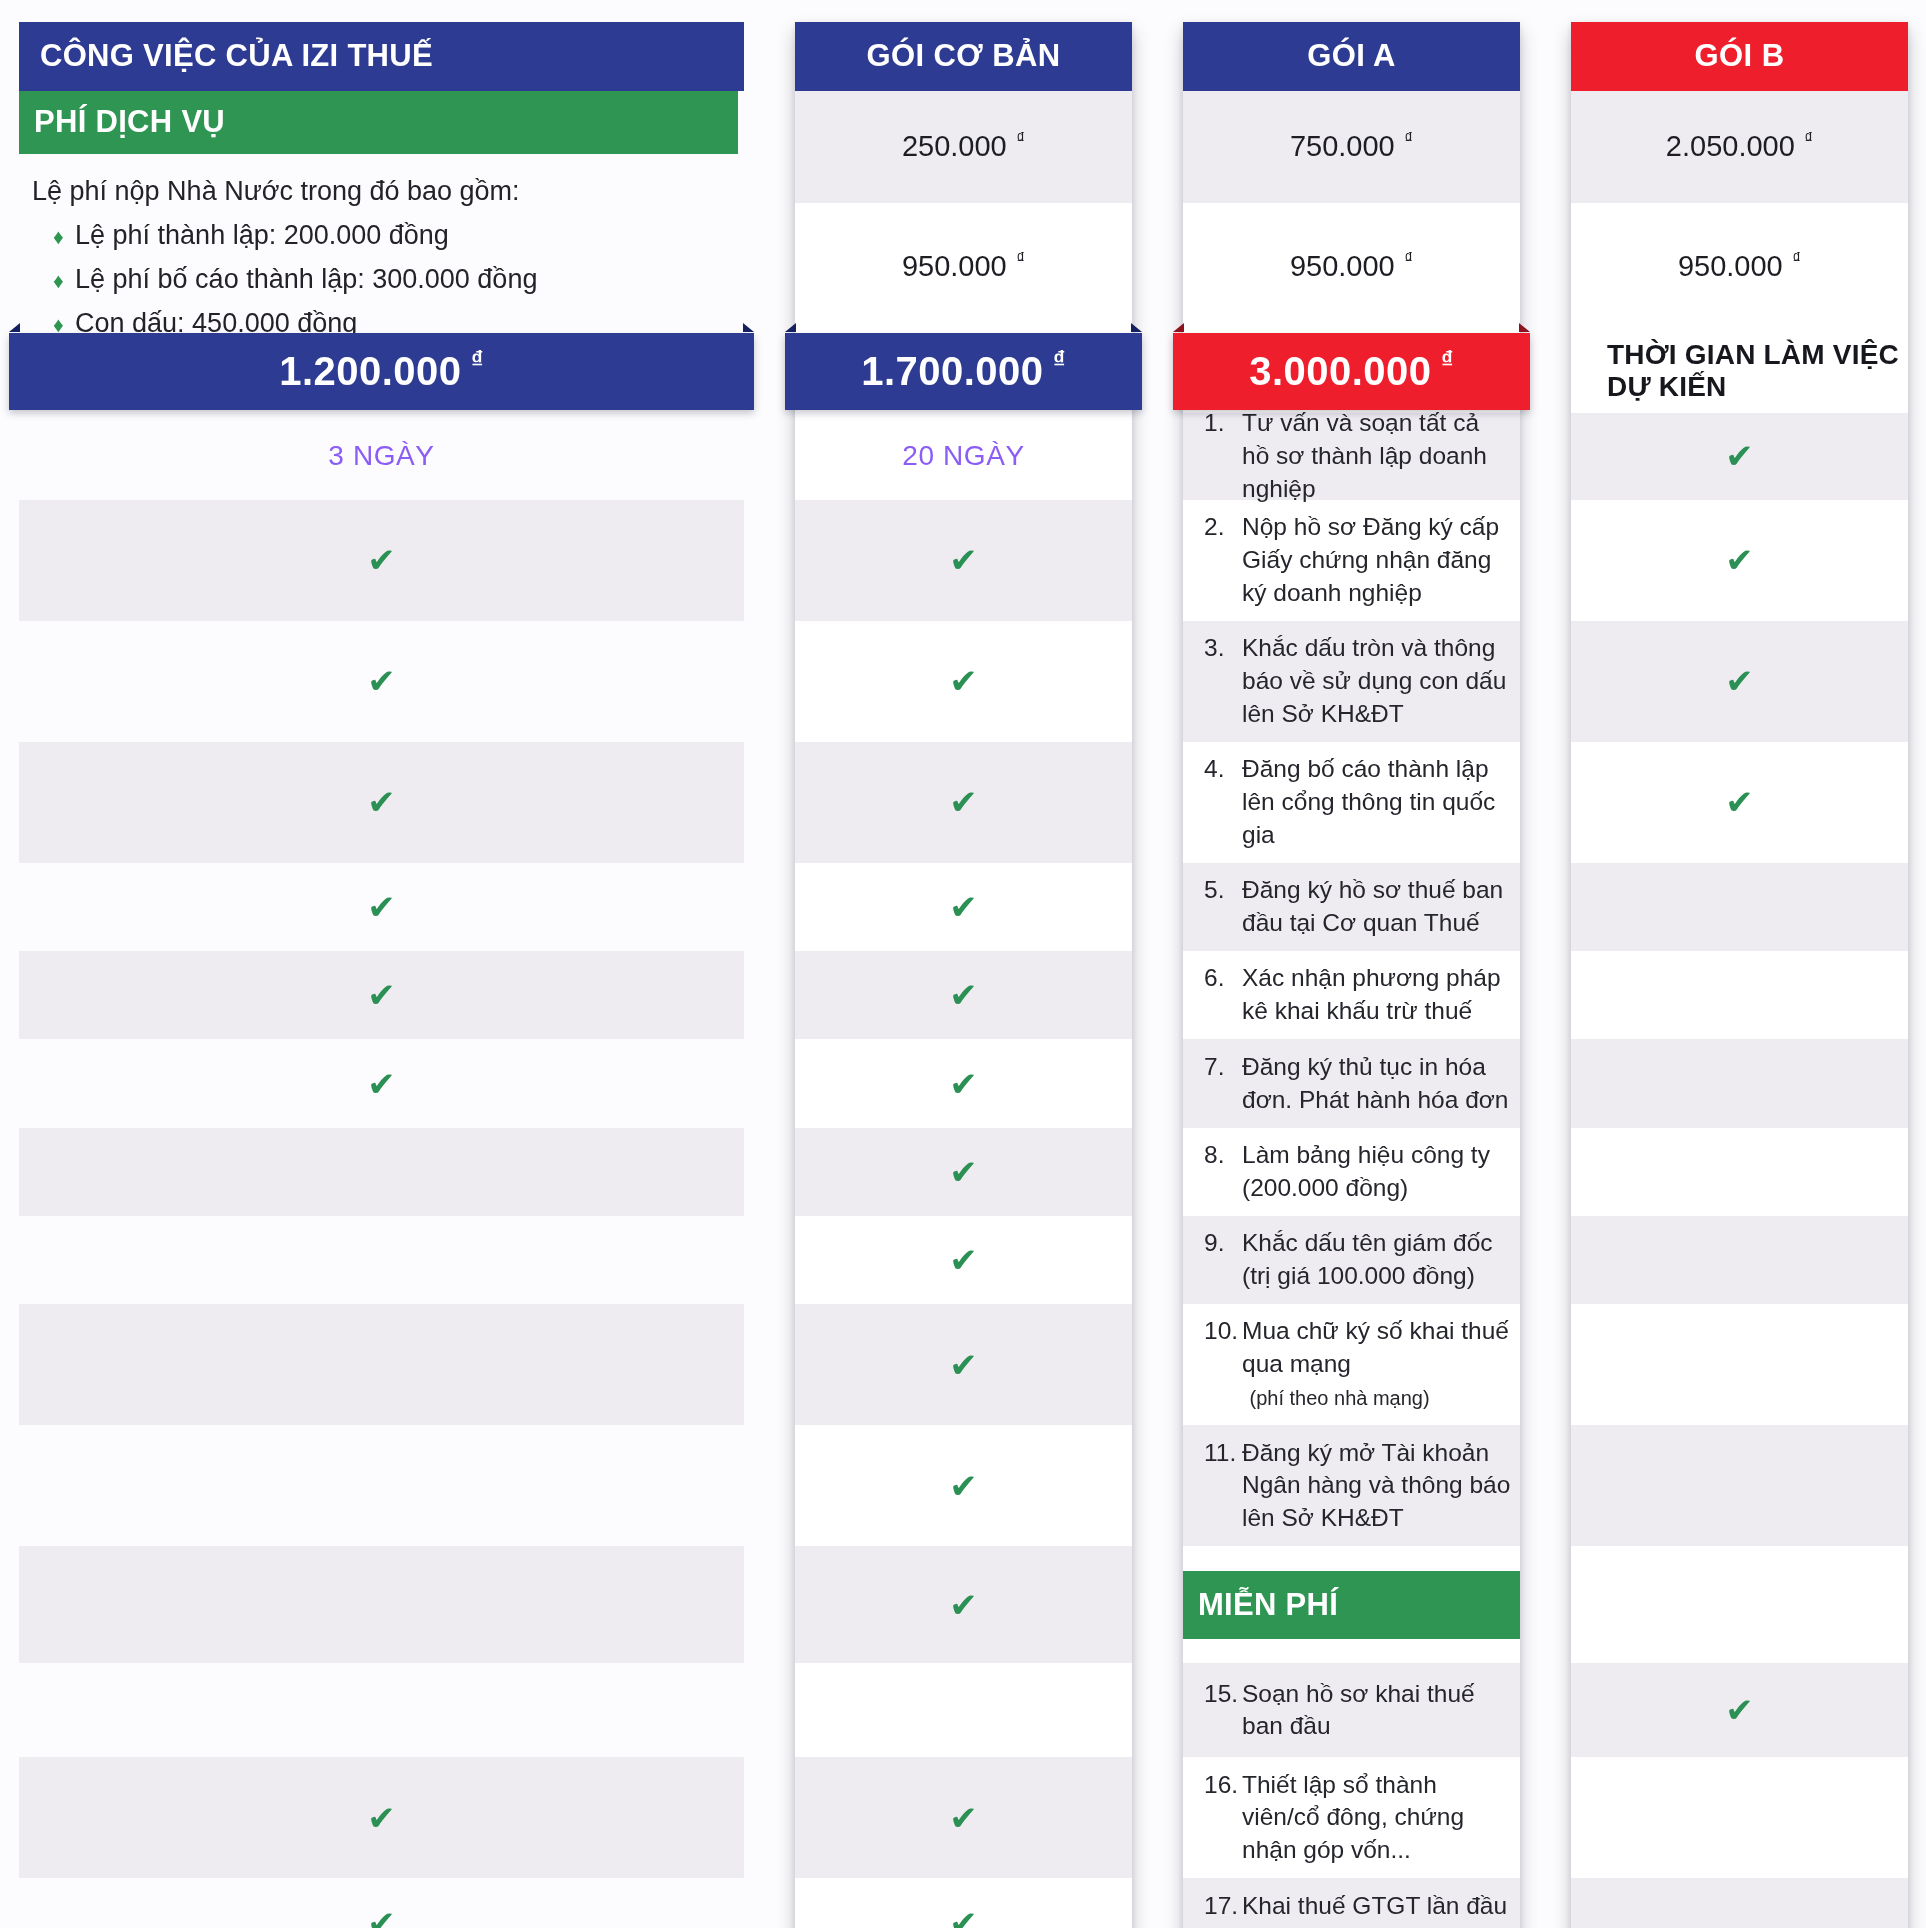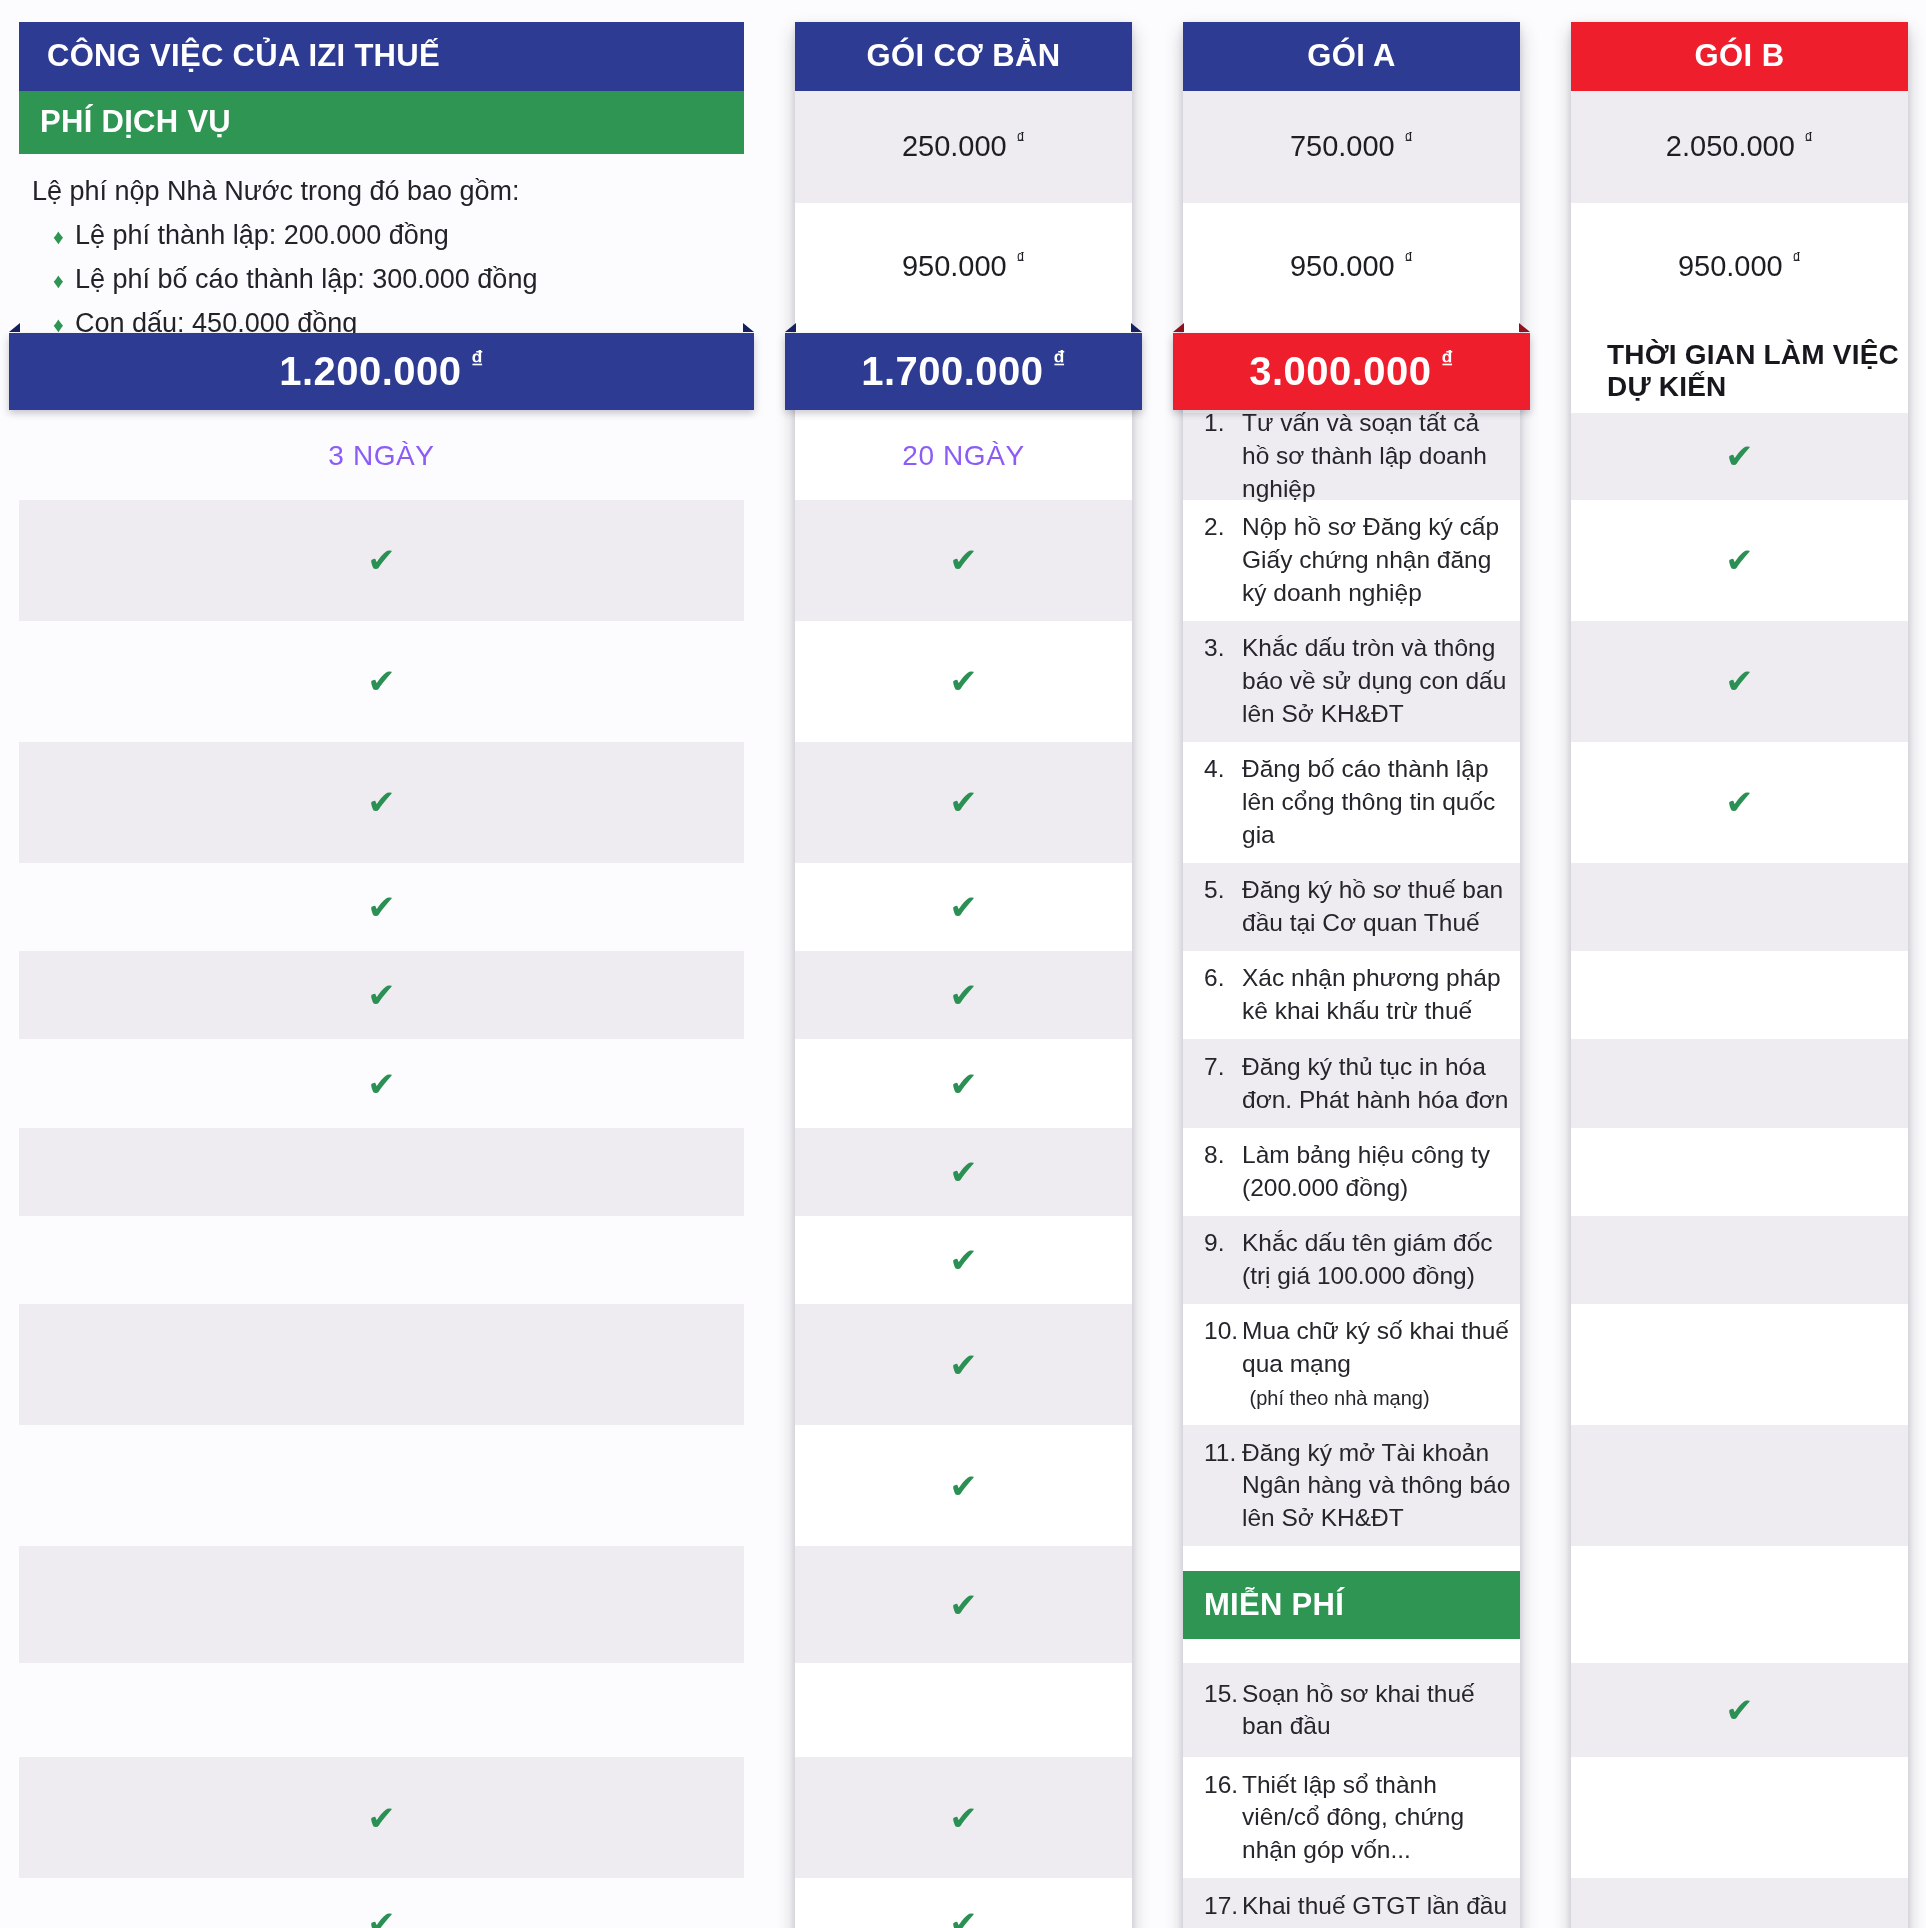--- a/index.html
+++ b/index.html
@@ -17,21 +17,21 @@
   
   .grid{position:relative;z-index:1;display:grid;
         grid-template-columns:725px 337px 337px 337px;
         grid-template-rows:69px 112px 127px 83px 87px;
         grid-auto-rows:auto;
         column-gap:51px;padding-left:19px;}
   .cell{min-height:0;}
   
   .band{display:flex;align-items:center;color:#fff;font-weight:bold;
         font-size:31px;letter-spacing:0.3px;}
-  .band.left{padding-left:28px;}
+  .band.left{padding-left:21px;}
   .blue{background:#2d3b92;} .red{background:#ee1e2d;} .greenbg{background:#2e9552;}
   .pkg-head{display:flex;align-items:center;justify-content:center;
             color:#fff;font-weight:bold;font-size:31px;letter-spacing:0.4px;}
   
   .fee-left{grid-column:1;grid-row:2 / span 2;}
   .fee-left .gband{height:63px;}
   .intro{margin:22.6px 0 5.6px 13px;font-size:27px;color:#222329;}
   .bullets{margin-left:34px;}
   .bullet{display:flex;align-items:baseline;margin-top:13px;font-size:27px;color:#222329;}
   .diamond{color:#2e9552;font-size:21px;margin-right:11.3px;flex:0 0 auto;}
@@ -65,21 +65,21 @@
   .trow{display:flex;align-items:flex-start;font-size:24.5px;line-height:1.34;color:#25262c;}
   .num{flex:0 0 38px;}
   .note{font-size:20px;}
   .ccell{display:flex;align-items:center;justify-content:center;min-height:87px;}
   .ccell.tall{min-height:117px;}
   .check{color:#2a9053;font-size:34px;font-weight:bold;}
   
   .mp-left{display:flex;align-items:center;min-height:94px;}
   .mp-left .gband{height:68px;width:100%;}
   .mpcell{min-height:94px;}
-  .gband{display:flex;align-items:center;padding-left:21px;width:calc(100% - 21px);
+  .gband{display:flex;align-items:center;padding-left:15px;width:calc(100% - 21px);
          color:#fff;font-weight:bold;font-size:31px;letter-spacing:0.3px;}
 </style>
 </head>
 <body>
 
 <div class="wrap">
   <div class="card c1"></div>
   <div class="card c2"></div>
   <div class="card c3"></div>
 

